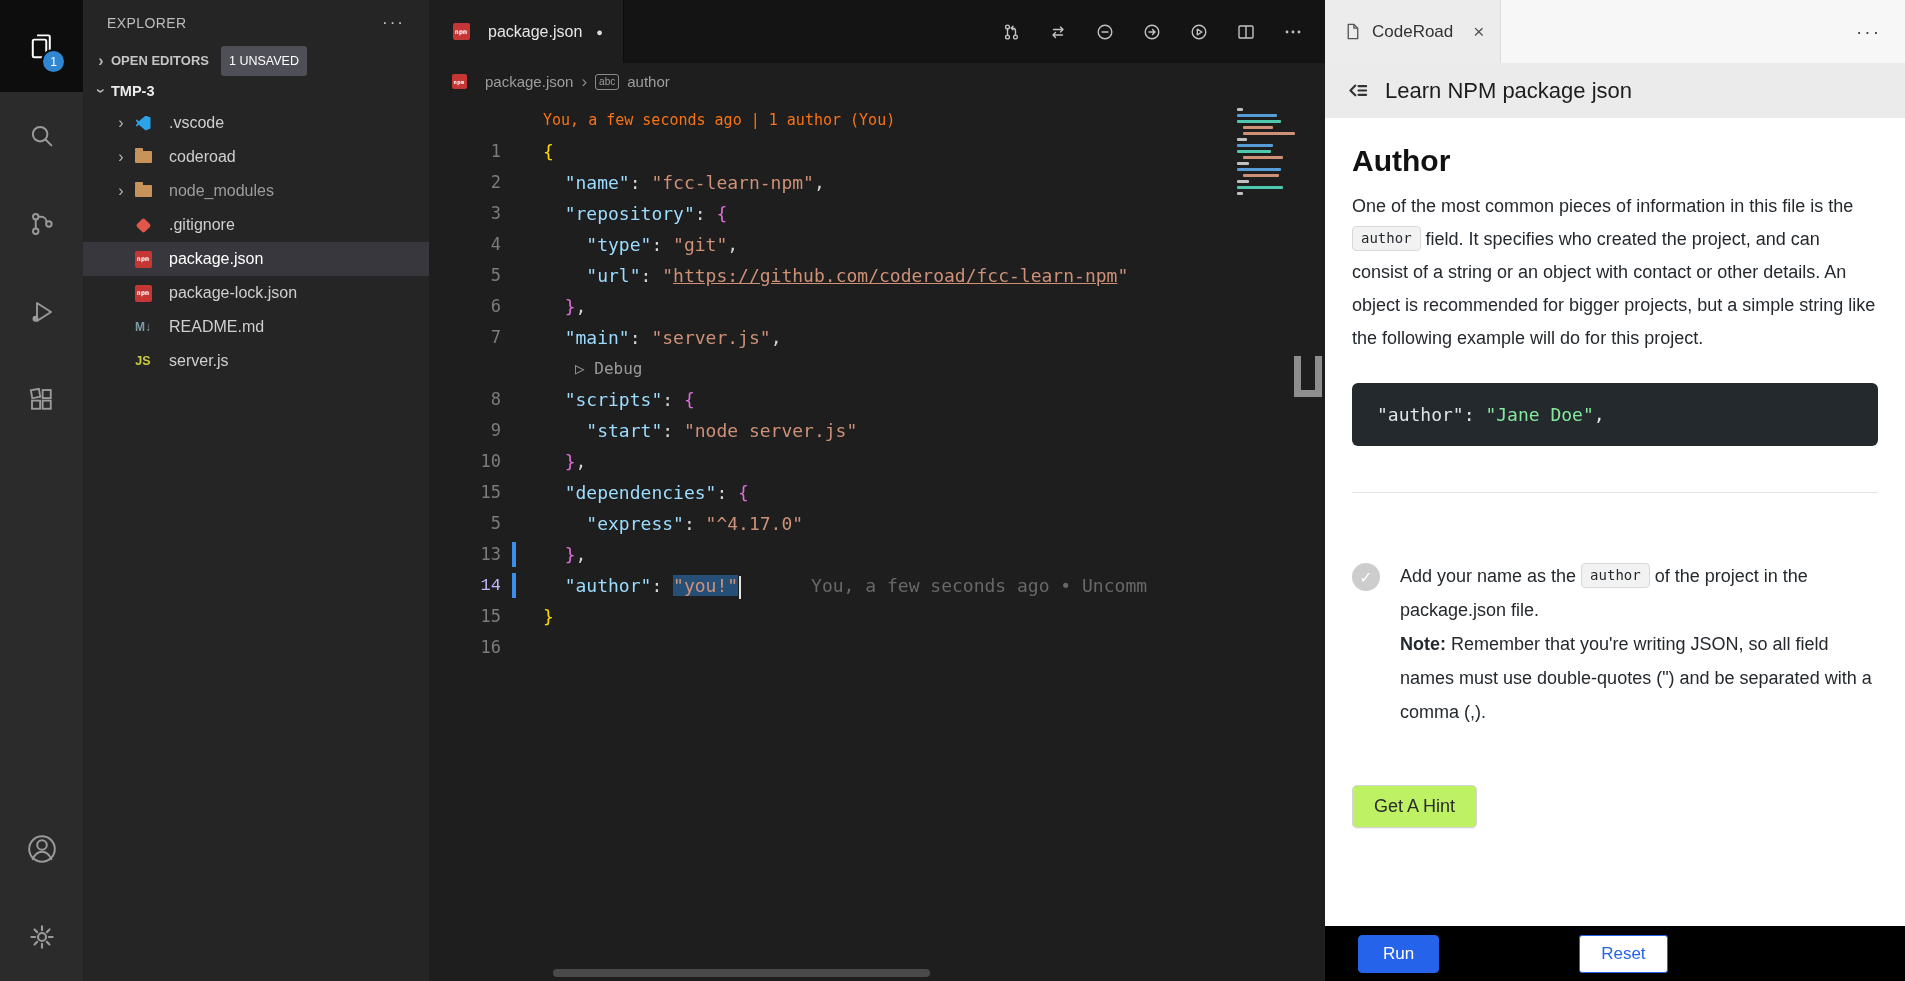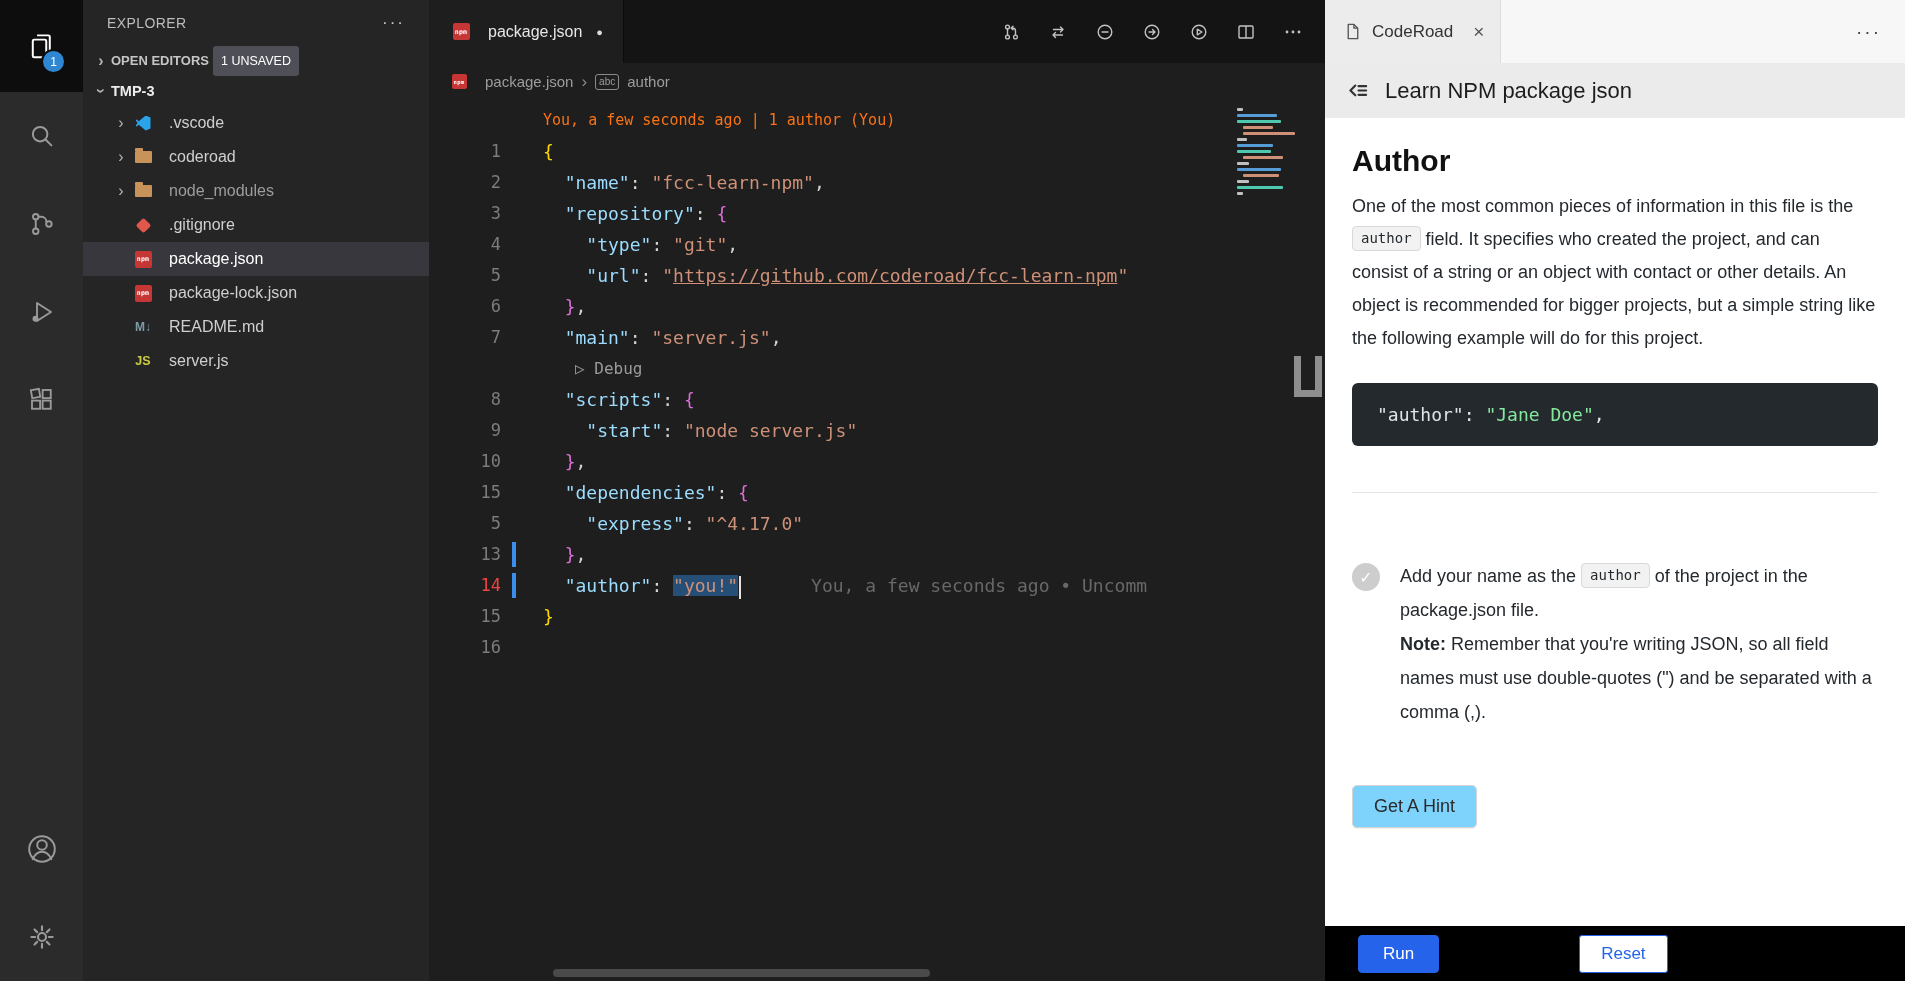--- a/index.html
+++ b/index.html
@@ -13,21 +13,21 @@
   .ab-spacer{flex:1;}
   .badge-blue{position:absolute;right:17px;bottom:18px;width:21px;height:21px;border-radius:50%;
     background:#2f86d2;color:#fff;font-size:12px;display:flex;align-items:center;justify-content:center;border:2px solid #0d0d0d;}
 
   
   .sidebar{width:346px;min-width:346px;background:#252526;color:#ccc;position:relative;}
   .sb-title-row{display:flex;align-items:center;height:46px;padding:0 24px;font-size:14px;color:#bdbdbd;letter-spacing:.4px;}
   .sb-more{margin-left:auto;color:#c8c8c8;font-size:17px;letter-spacing:2px;cursor:pointer;}
   .sb-section{display:flex;align-items:center;height:29px;padding-left:8px;font-size:13px;font-weight:700;color:#c5c5c5;cursor:pointer;}
   .sb-section.root{font-size:14.5px;color:#ececec;height:31px;}
-  .unsaved-badge{margin-left:4px;background:#4f4f57;color:#fff;font-weight:400;font-size:12.5px;padding:8px 8px;border-radius:3px;}
+  .unsaved-badge{margin-left:12px;background:#4f4f57;color:#fff;font-weight:400;font-size:12.5px;padding:8px 8px;border-radius:3px;}
   .chev{width:20px;min-width:20px;text-align:center;display:inline-block;color:#b5b5b5;font-size:16px;}
   .chev.down{transform:rotate(90deg);}
   .tree-row{display:flex;align-items:center;height:34px;padding-left:28px;cursor:pointer;}
   .tree-row.selected{background:#37373d;}
   .tree-row.selected .flabel{color:#fff;}
   .flabel{margin-left:8px;color:#cfcfcf;font-size:16px;}
   .flabel.dim{color:#9d9d9d;}
 
   .ficon{width:20px;height:20px;min-width:20px;margin:0 8px 0 2px;display:flex;align-items:center;justify-content:center;position:relative;}
   .ficon i{display:block;}
@@ -52,21 +52,21 @@
   .tab-actions{margin-left:auto;display:flex;align-items:center;gap:27px;padding-right:22px;color:#c2c2c2;}
   .tab-actions span{cursor:pointer;display:flex;}
   .breadcrumbs{height:37px;min-height:37px;display:flex;align-items:center;gap:8px;padding-left:18px;color:#9d9d9d;font-size:15px;background:#1e1e1e;}
   .bc-sep{color:#8a8a8a;font-size:17px;}
   .abc{border:1px solid #8a8a8a;border-radius:3px;font-size:10px;padding:0 3px;line-height:14px;color:#9d9d9d;}
   .bc-item{cursor:pointer;}
 
   .codearea{flex:1;position:relative;font-family:"DejaVu Sans Mono",monospace;font-size:18px;color:#d4d4d4;padding-top:5px;}
   .row{display:flex;height:31px;line-height:31px;}
   .gut{width:72px;min-width:72px;text-align:right;color:#7c7c7c;font-size:17px;}
-  .gut.act{color:#ef4444;}
+  .gut.act{color:#c4b5fd;font-family:Liberation Mono, monospace;}
   .mark{width:42px;min-width:42px;position:relative;}
   .mark.mod::before{content:"";position:absolute;left:11px;top:3px;bottom:3px;width:4px;background:#3b8eea;}
   .ctext{white-space:pre;}
   .lensrow{height:31px;line-height:31px;padding-left:114px;color:#f97316;font-size:15px;}
   .lensrow.debug{padding-left:146px;font-size:16px;color:#9a9a9a;cursor:pointer;}
   .tok-key{color:#9cdcfe;} .tok-str{color:#ce9178;} .tok-pun{color:#d4d4d4;}
   .tok-b1{color:#ffd700;} .tok-b2{color:#da70d6;}
   .tok-link{text-decoration:underline;}
   .tok-sel{background:#264f78;}
   .cursor{display:inline-block;width:2px;height:23px;background:#e3e3e3;vertical-align:middle;margin-left:1px;}
@@ -90,21 +90,21 @@
   .chip{display:inline-block;background:#f2f2f2;border:1px solid #d9d9d9;border-radius:4px;padding:0 8px;
     font:14px "DejaVu Sans Mono",monospace;line-height:23px;vertical-align:2px;color:#24292e;}
   .codeblock{margin-top:28px;background:#24292e;border-radius:6px;padding:21px 25px;
     font:18px "DejaVu Sans Mono",monospace;color:#dfe4ea;}
   .codeblock .val{color:#85e89d;}
   .p-content hr{border:none;border-top:1px solid #e4e4e4;margin:46px 0 0;}
   .task{display:flex;gap:20px;margin-top:66px;}
   .check{width:28px;height:28px;min-width:28px;border-radius:50%;background:#cdcdcd;color:#fff;
     display:flex;align-items:center;justify-content:center;font-size:16px;margin-top:4px;}
   .task-text{font-size:18px;line-height:34px;max-width:480px;}
-  .hint-btn{margin-top:56px;background:#7dd3fc;border:1px solid #d4d4d4;border-radius:5px;padding:10px 21px;
+  .hint-btn{margin-top:56px;background:#bef264;border:1px solid #d4d4d4;border-radius:5px;padding:10px 21px;
     font-size:18px;color:#2b2b2b;font-family:inherit;box-shadow:0 1px 1px rgba(0,0,0,.06);cursor:pointer;}
   .p-footer{height:55px;min-height:55px;background:#000;display:flex;align-items:center;padding-left:33px;}
   .run-btn{background:#2563eb;color:#fff;border:1px solid #2563eb;border-radius:4px;padding:8px 24px;font-size:17px;font-family:inherit;cursor:pointer;}
   .reset-btn{margin-left:140px;background:#fff;color:#2563eb;border:1px solid #2563eb;border-radius:3px;padding:8px 21px;font-size:17px;font-family:inherit;cursor:pointer;}
   svg{display:block;}
 </style>
 </head>
 <body>
 
 <div class="app">

